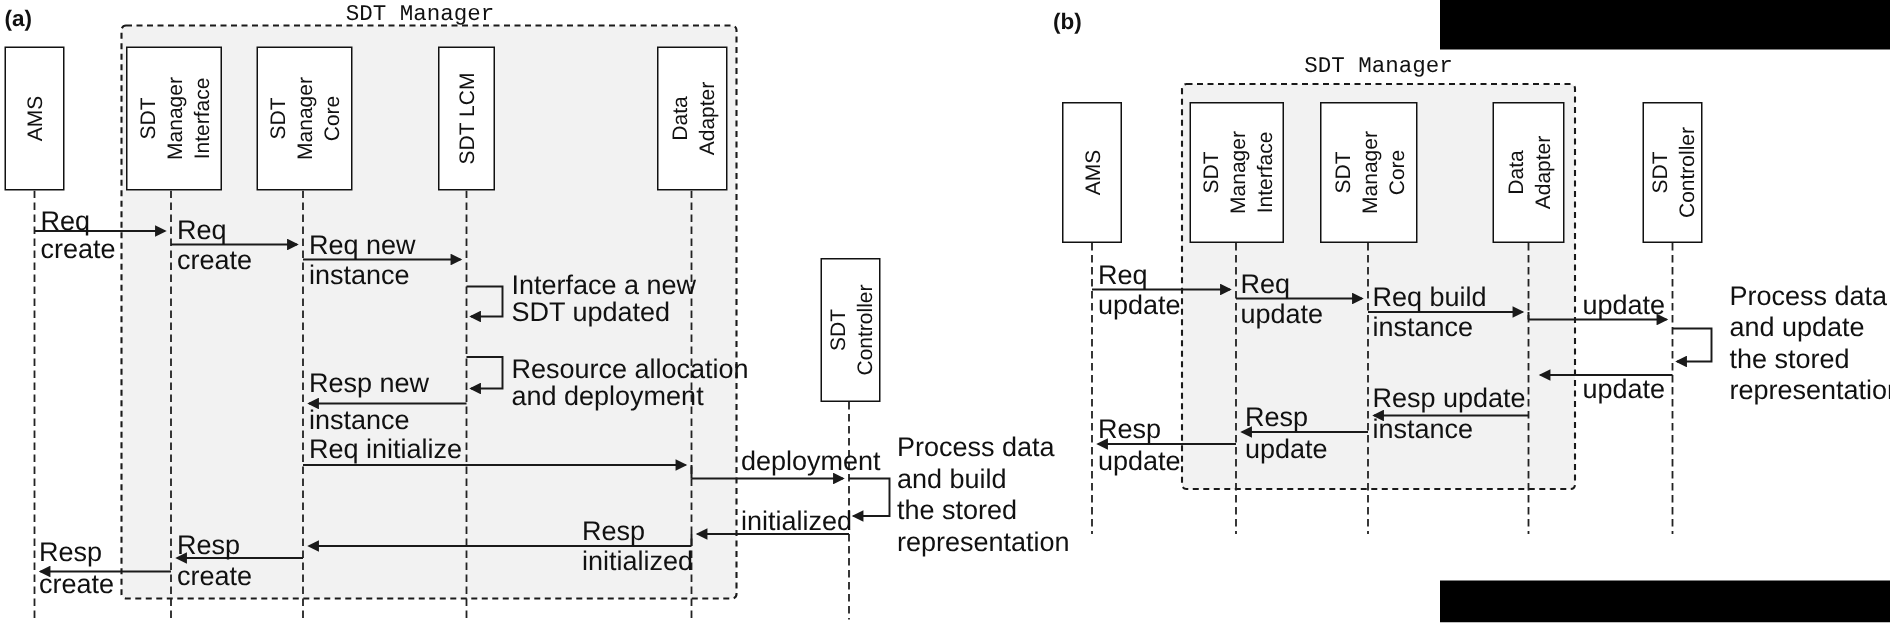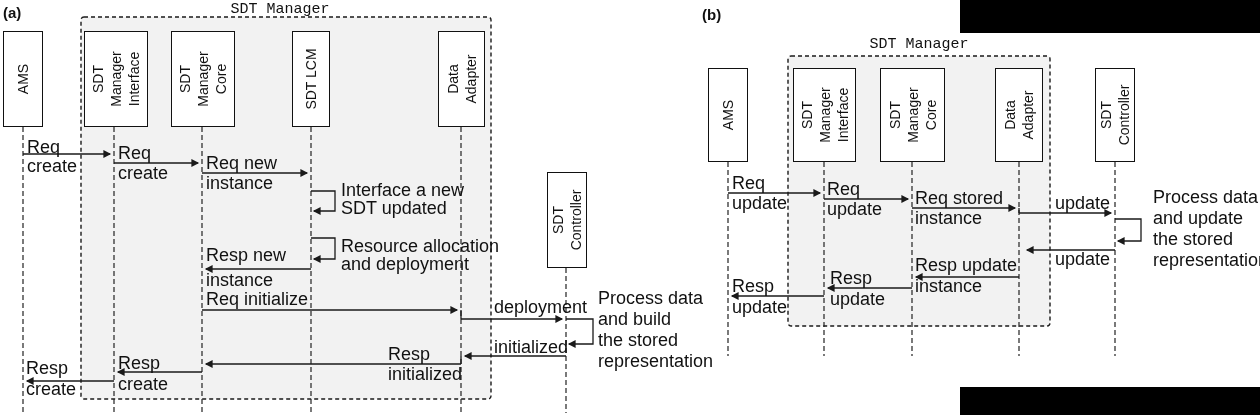--- a/index.html
+++ b/index.html
@@ -188,21 +188,21 @@
     <div class="rot">
       <div>SDT</div>
       <div>Controller</div>
     </div>
   </div>
 
   <div class="lbl" style="left:732px;top:175px">Req</div>
   <div class="lbl" style="left:732px;top:195px">update</div>
   <div class="lbl" style="left:827px;top:181px">Req</div>
   <div class="lbl" style="left:827px;top:201px">update</div>
-  <div class="lbl" style="left:915px;top:190px">Req stored</div>
+  <div class="lbl" style="left:915px;top:190px">Req build</div>
   <div class="lbl" style="left:915px;top:210px">instance</div>
   <div class="lbl" style="left:1055px;top:195px">update</div>
   <div class="lbl" style="left:1153px;top:189px">Process data</div>
   <div class="lbl" style="left:1153px;top:210px">and update</div>
   <div class="lbl" style="left:1153px;top:231px">the stored</div>
   <div class="lbl" style="left:1153px;top:252px">representation</div>
   <div class="lbl" style="left:1055px;top:251px">update</div>
   <div class="lbl" style="left:915px;top:257px">Resp update</div>
   <div class="lbl" style="left:915px;top:278px">instance</div>
   <div class="lbl" style="left:830px;top:270px">Resp</div>

